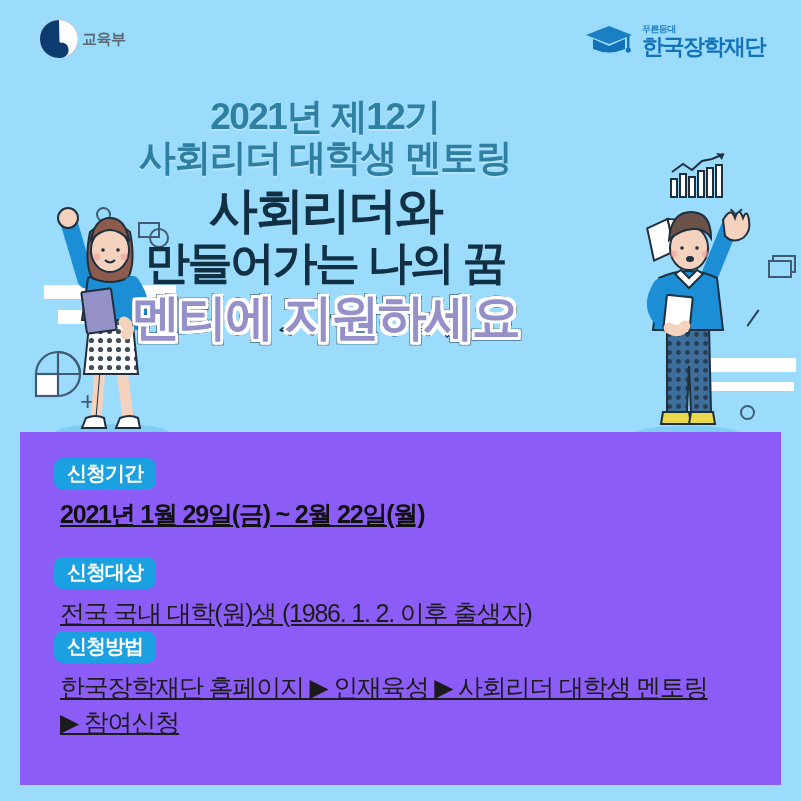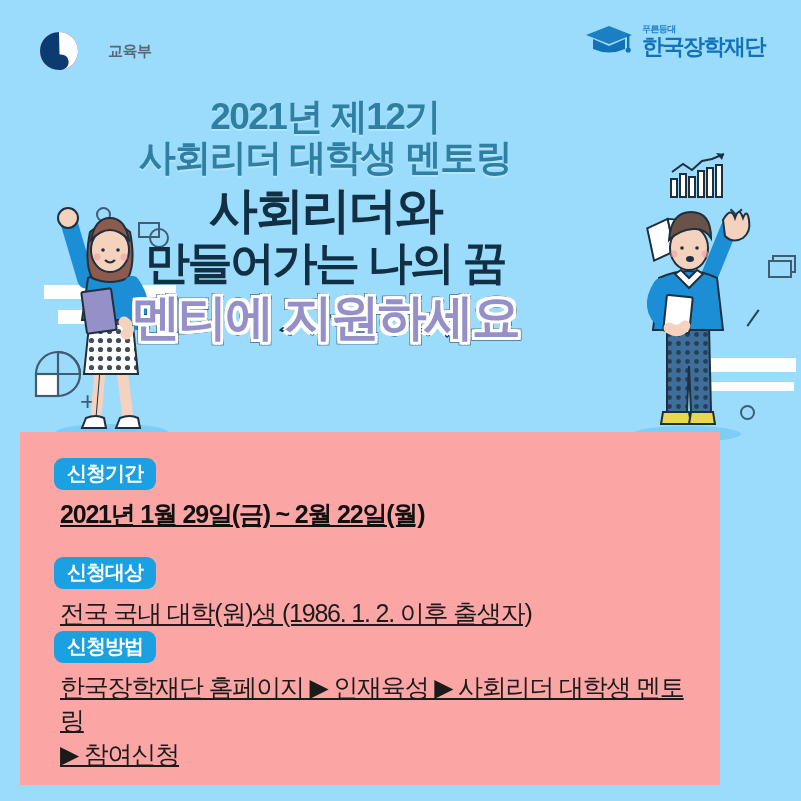--- a/index.html
+++ b/index.html
@@ -7,21 +7,21 @@
   body{
     width:801px;height:801px;overflow:hidden;
     background:#9BDCFD;
     font-family:"Liberation Sans","DejaVu Sans",sans-serif;
     -webkit-font-smoothing:antialiased;
   }
   .poster{position:relative;width:801px;height:801px;background:#9BDCFD;overflow:hidden;}
 
   
   .logo-row{position:absolute;top:0;left:0;width:801px;height:90px;}
-  .moe-logo{position:absolute;left:38px;top:30px;display:flex;align-items:center;gap:28px;}
+  .moe-logo{position:absolute;left:38px;top:18px;display:flex;align-items:center;gap:2px;}
   .moe-mark{width:42px;height:42px;position:relative;}
   .moe-text{font-size:15px;font-weight:700;color:#5A6672;letter-spacing:-0.5px;}
   .kosaf-logo{position:absolute;right:36px;top:22px;display:flex;align-items:center;gap:7px;}
   .kosaf-cap{width:52px;height:38px;position:relative;}
   .kosaf-words{display:flex;flex-direction:column;line-height:1;}
   .kosaf-sub{font-size:9px;font-weight:700;color:#1E7FC4;letter-spacing:-0.6px;margin-bottom:2px;}
   .kosaf-main{font-size:22px;font-weight:700;color:#1272B8;letter-spacing:-1.5px;}
 
   
   .deco{position:absolute;pointer-events:none;}
@@ -50,22 +50,22 @@
       -3px -3px 0 #ffffff, 3px -3px 0 #ffffff, -3px 3px 0 #ffffff, 3px 3px 0 #ffffff,
       0 -3px 0 #ffffff, 0 3px 0 #ffffff, -3px 0 0 #ffffff, 3px 0 0 #ffffff;
   }
 
   
   .char{position:absolute;z-index:4;}
   .char-left{left:24px;top:192px;width:170px;height:250px;}
   .char-right{right:30px;top:186px;width:160px;height:258px;}
 
   
-  .info-card{position:absolute;left:20px;top:432px;width:700px;height:353px;
-    background:#fca5a5;z-index:8;box-sizing:border-box;padding:26px 30px 0 34px;}
+  .info-card{position:absolute;left:20px;top:432px;width:761px;height:353px;
+    background:#8b5cf6;z-index:8;box-sizing:border-box;padding:26px 30px 0 34px;}
   .info-row{margin-bottom:2px;}
   .badge{display:inline-block;background:#1BA1E2;color:#ffffff;font-size:20px;font-weight:700;
     letter-spacing:-1px;border-radius:9px;padding:4px 13px 5px;line-height:1.15;}
   .info-text{font-size:25px;font-weight:700;color:#111111;letter-spacing:-1.2px;
     line-height:1.3;margin:8px 0 0 6px;text-decoration:underline;}
   .info-text.reg{font-weight:500;color:#1b1b1b;}
   .sec-gap-1{margin-bottom:26px;}
   .sec-gap-2{}
 </style>
 </head>

